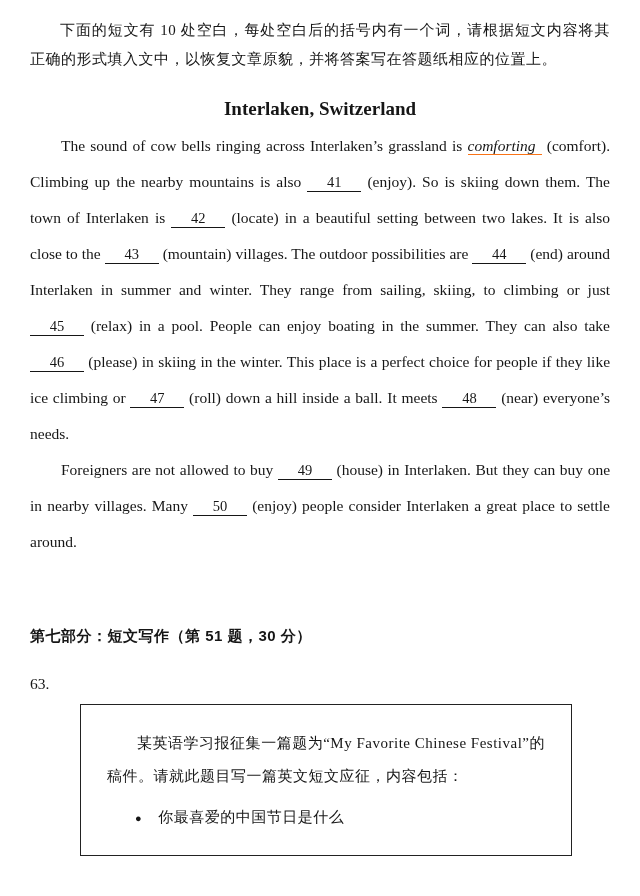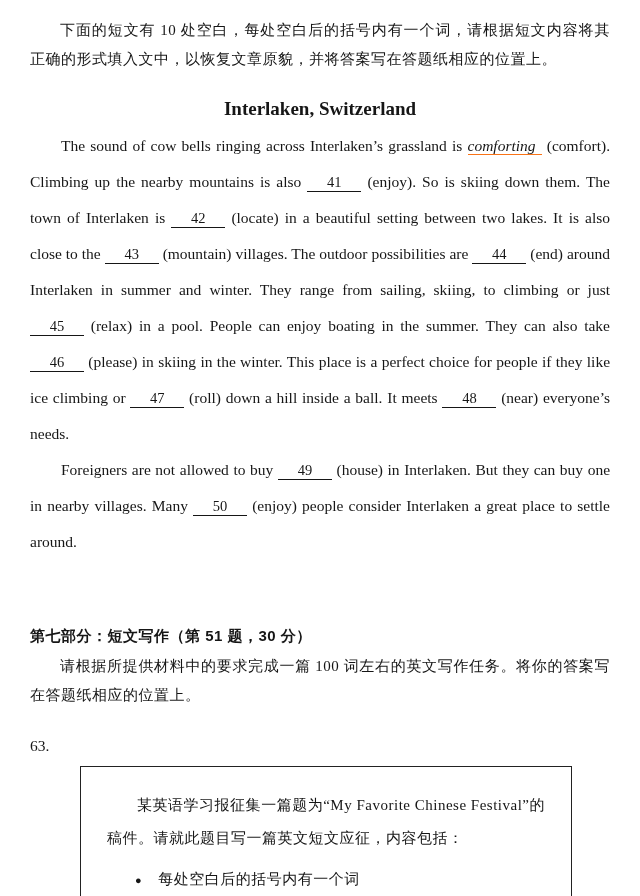--- a/index.html
+++ b/index.html
@@ -108,27 +108,26 @@
 
   <h2 class="passage-title">Interlaken, Switzerland</h2>
 
   <div class="passage" id="passage">
       <p><span>The sound of cow bells ringing across Interlaken’s grassland is </span><span class="answered">comforting</span><span> </span><span class="hint">(comfort)</span><span>. Climbing up the nearby mountains is also </span><span class="blank">41</span><span> </span><span class="hint">(enjoy)</span><span>. So is skiing down them. The town of Interlaken is </span><span class="blank">42</span><span> </span><span class="hint">(locate)</span><span> in a beautiful setting between two lakes. It is also close to the </span><span class="blank">43</span><span> </span><span class="hint">(mountain)</span><span> villages. The outdoor possibilities are </span><span class="blank">44</span><span> </span><span class="hint">(end)</span><span> around Interlaken in summer and winter. They range from sailing, skiing, to climbing or just </span><span class="blank">45</span><span> </span><span class="hint">(relax)</span><span> in a pool. People can enjoy boating in the summer. They can also take </span><span class="blank">46</span><span> </span><span class="hint">(please)</span><span> in skiing in the winter. This place is a perfect choice for people if they like ice climbing or </span><span class="blank">47</span><span> </span><span class="hint">(roll)</span><span> down a hill inside a ball. It meets </span><span class="blank">48</span><span> </span><span class="hint">(near)</span><span> everyone’s needs.</span></p>
       <p><span>Foreigners are not allowed to buy </span><span class="blank">49</span><span> </span><span class="hint">(house)</span><span> in Interlaken. But they can buy one in nearby villages. Many </span><span class="blank">50</span><span> </span><span class="hint">(enjoy)</span><span> people consider Interlaken a great place to settle around.</span></p>
     </div>
 
   <div class="cn-heading part7-heading">第七部分：短文写作（第 51 题，30 分）</div>
 
-  <p class="cn-body">请根据所提供材料中的要求完成一篇 100 词左右的英文写作任务。将你的答案写在答题纸相应的位置上。</p>
 
   <div class="item-number">63.</div>
 
   <div class="prompt-box">
     <p class="cn-body box-intro">某英语学习报征集一篇题为“My Favorite Chinese Festival”的稿件。请就此题目写一篇英文短文应征，内容包括：</p>
 
     <div class="bullet-row">
       <span class="bullet-dot">●</span>
-      <span>每处空白后的括号内有一个词</span>
+      <span>你最喜爱的中国节日是什么</span>
     </div>
 
   </div>
 
 </div>
 
 </body></html>

